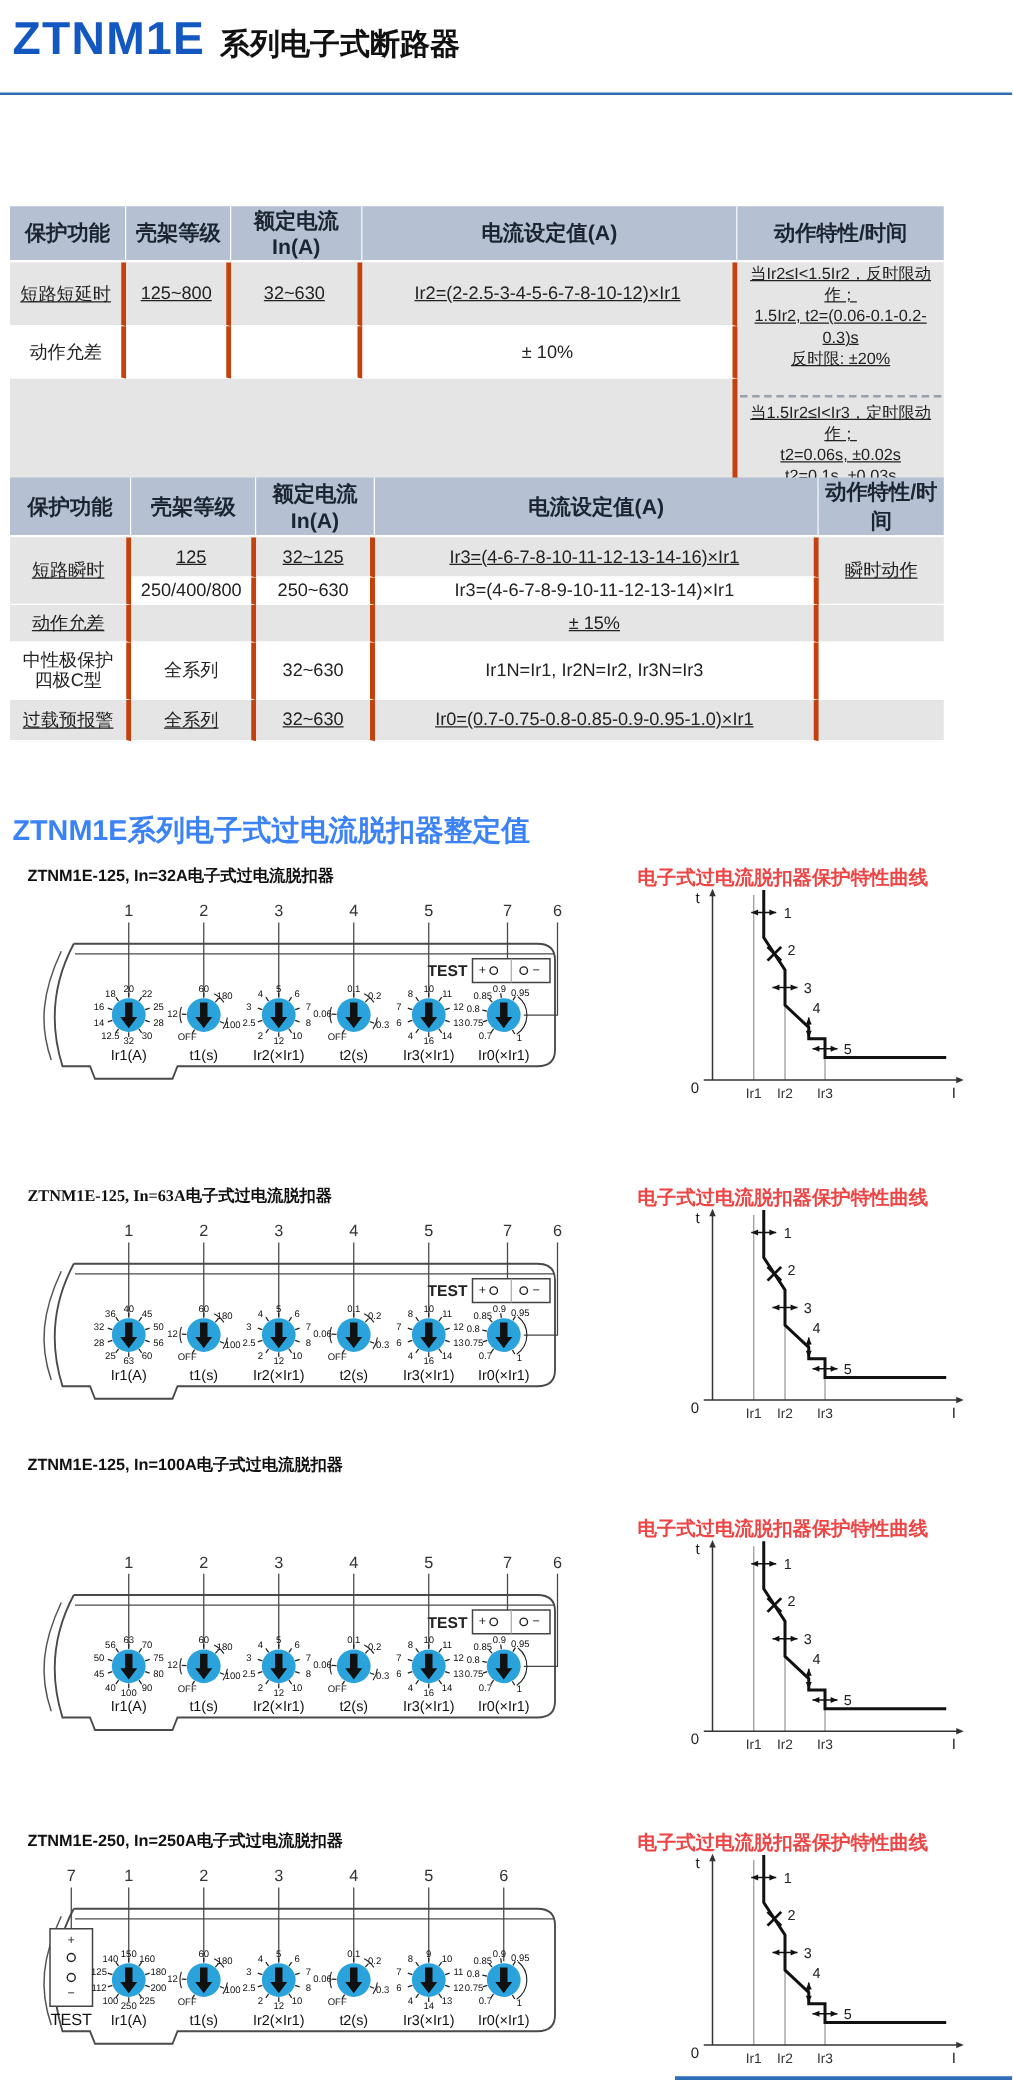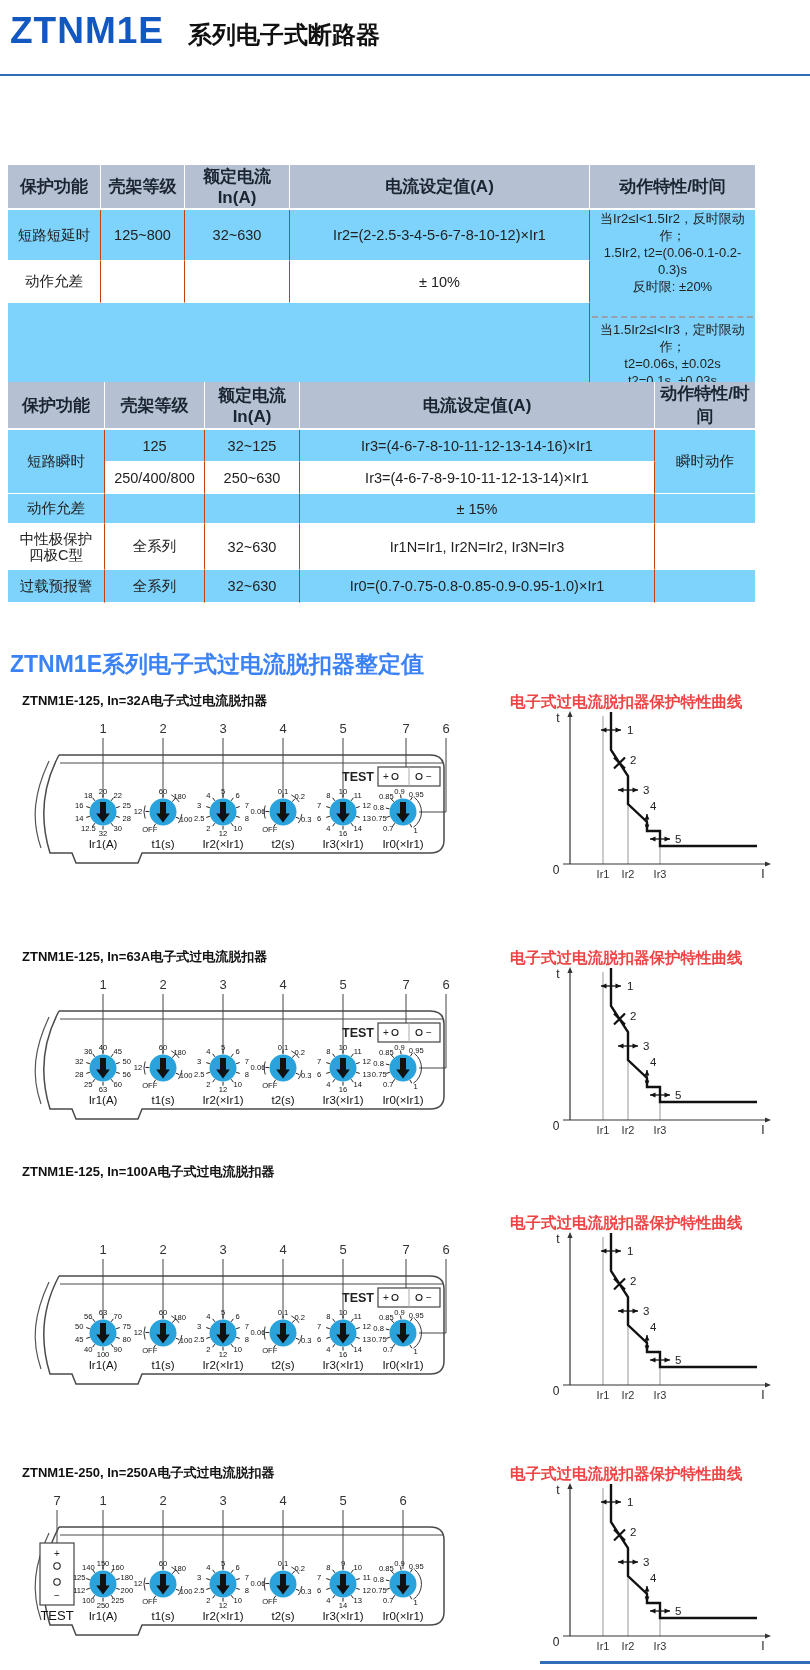--- a/index.html
+++ b/index.html
@@ -1,31 +1,31 @@
 <!DOCTYPE html>
 <html><head>
 <meta charset="utf-8">
 <style>
   html,body{margin:0;padding:0;background:#fff;}
   #page{position:relative;width:810px;height:1670px;background:#fff;overflow:hidden;
         font-family:"Liberation Sans","DejaVu Sans",sans-serif;color:#1a1a1a;}
   
-  #hdr{position:absolute;left:10px;top:10px;display:flex;align-items:baseline;gap:24px;}
+  #hdr{position:absolute;left:10px;top:10px;display:flex;align-items:baseline;gap:12px;}
   #brand{font-size:37px;font-weight:800;color:#1357c0;letter-spacing:1px;}
   #hdr-rest{font-size:24px;font-weight:700;color:#111;}
   #hdr-rule{position:absolute;left:0;top:74px;width:810px;height:2px;background:#2f6db8;}
   
   table.spec{position:absolute;left:8px;width:747px;border-collapse:separate;border-spacing:0;table-layout:fixed;}
   #t1{top:165px;} #t2{top:382px;}
   table.spec th{background:#b5c1d3;color:#1b2430;font-size:17px;font-weight:700;
       border-right:1px solid #fff;border-bottom:2px solid #fff;padding:0 2px;}
   table.spec td{font-size:14.5px;color:#222;text-align:center;vertical-align:middle;
-      border-right:1px solid #c2410c;border-bottom:1px solid #fff;padding:0 2px;}
+      border-right:4px solid #c2410c;border-bottom:1px solid #fff;padding:0 2px;}
   table.spec th:last-child,table.spec td.lastcol{border-right:none;}
-  tr.row-a td{background:#7dd3fc;} tr.row-b td{background:#ffffff;}
+  tr.row-a td{background:#e5e5e5;text-decoration:underline;} tr.row-b td{background:#ffffff;}
   td.fml{text-align:left;padding-left:10px;}
   td.timing{background:#e9ecf2;text-align:left;vertical-align:top;padding:3px 6px 0 8px;}
   .timing .ln{font-size:13px;line-height:17px;color:#222;}
   .timing .blk2{border-top:2px dashed #98a0ab;margin-top:21px;padding-top:3px;}
   
   #sec-title{position:absolute;left:10px;top:630px;font-size:23px;font-weight:700;color:#3b82f6;}
   
   .subtitle{position:absolute;left:22px;width:460px;font-size:13px;font-weight:600;color:#111;}
   .curve-title{position:absolute;left:510px;width:300px;font-size:15.5px;font-weight:700;color:#ef4444;}
   #panels svg{position:absolute;}
@@ -106,21 +106,21 @@
       <th>电流设定值(A)</th>
       <th>动作特性/时间</th>
     </tr>
     <tr class="row-a" style="height:32px">
       <td rowspan="2">短路瞬时</td>
       <td>125</td>
       <td>32~125</td>
       <td class="fml">Ir3=(4-6-7-8-10-11-12-13-14-16)×Ir1</td>
       <td class="lastcol" rowspan="2">瞬时动作</td>
     </tr>
-    <tr class="row-b" style="height:32px">
+    <tr class="row-b" style="height:22px">
       <td>250/400/800</td>
       <td>250~630</td>
       <td class="fml">Ir3=(4-6-7-8-9-10-11-12-13-14)×Ir1</td>
     </tr>
     <tr class="row-a" style="height:30px">
       <td>动作允差</td>
       <td></td>
       <td></td>
       <td>± 15%</td>
       <td class="lastcol"></td>
@@ -335,21 +335,21 @@
         <polygon points="112,128 109.6,122.5 114.4,122.5" fill="#111"></polygon>
         <line x1="115" y1="137" x2="135" y2="137" stroke="#111" stroke-width="1.3"></line>
         <polygon points="115,137 120.5,134.6 120.5,139.4" fill="#111"></polygon>
         <polygon points="135,137 129.5,139.4 129.5,134.6" fill="#111"></polygon>
         <text x="92" y="32" font-size="11.5" fill="#222">1</text>
         <text x="95" y="62" font-size="11.5" fill="#222">2</text>
         <text x="108" y="92" font-size="11.5" fill="#222">3</text>
         <text x="115" y="108" font-size="11.5" fill="#222">4</text>
         <text x="140" y="141" font-size="11.5" fill="#222">5</text>
       </svg>
-      <div class="subtitle" style="top: 948px;">ZTNM1E-125, In=63A电子式过电流脱扣器</div>
+      <div class="subtitle" style="top: 948px; font-family: Liberation Serif, serif;">ZTNM1E-125, In=63A电子式过电流脱扣器</div>
       <div class="curve-title" style="top: 948px;">电子式过电流脱扣器保护特性曲线</div>
       <svg viewBox="0 0 450 160" width="450" height="160" style="left:16px;top:971px">
         <path d="M 33 46 C 18 78 15 104 25 133" stroke="#555" stroke-width="1.2" fill="none"></path>
         <path d="M 43 40 L 414 40 Q 428 40 428 53 L 428 125 Q 428 138 414 138 L 126 138 L 122 148 L 60 148 L 56 138 L 34 138 C 24 106 26 72 43 40" stroke="#4a4a4a" stroke-width="1.5" fill="none"></path>
         <line x1="44" y1="48" x2="427" y2="48" stroke="#4a4a4a" stroke-width="1"></line>
         <text x="358" y="66" text-anchor="end" font-size="12.5" font-weight="600" fill="#222">TEST</text>
         <rect x="362" y="52" width="62" height="19" fill="#fff" stroke="#444" stroke-width="1.2"></rect>
         <line x1="393" y1="52" x2="393" y2="71" stroke="#aaa" stroke-width="1"></line>
         <text x="370" y="61.5" font-size="10" text-anchor="middle" dominant-baseline="central" fill="#222">+</text>
         <circle cx="379" cy="61.5" r="3" fill="none" stroke="#222" stroke-width="1.1"></circle>

